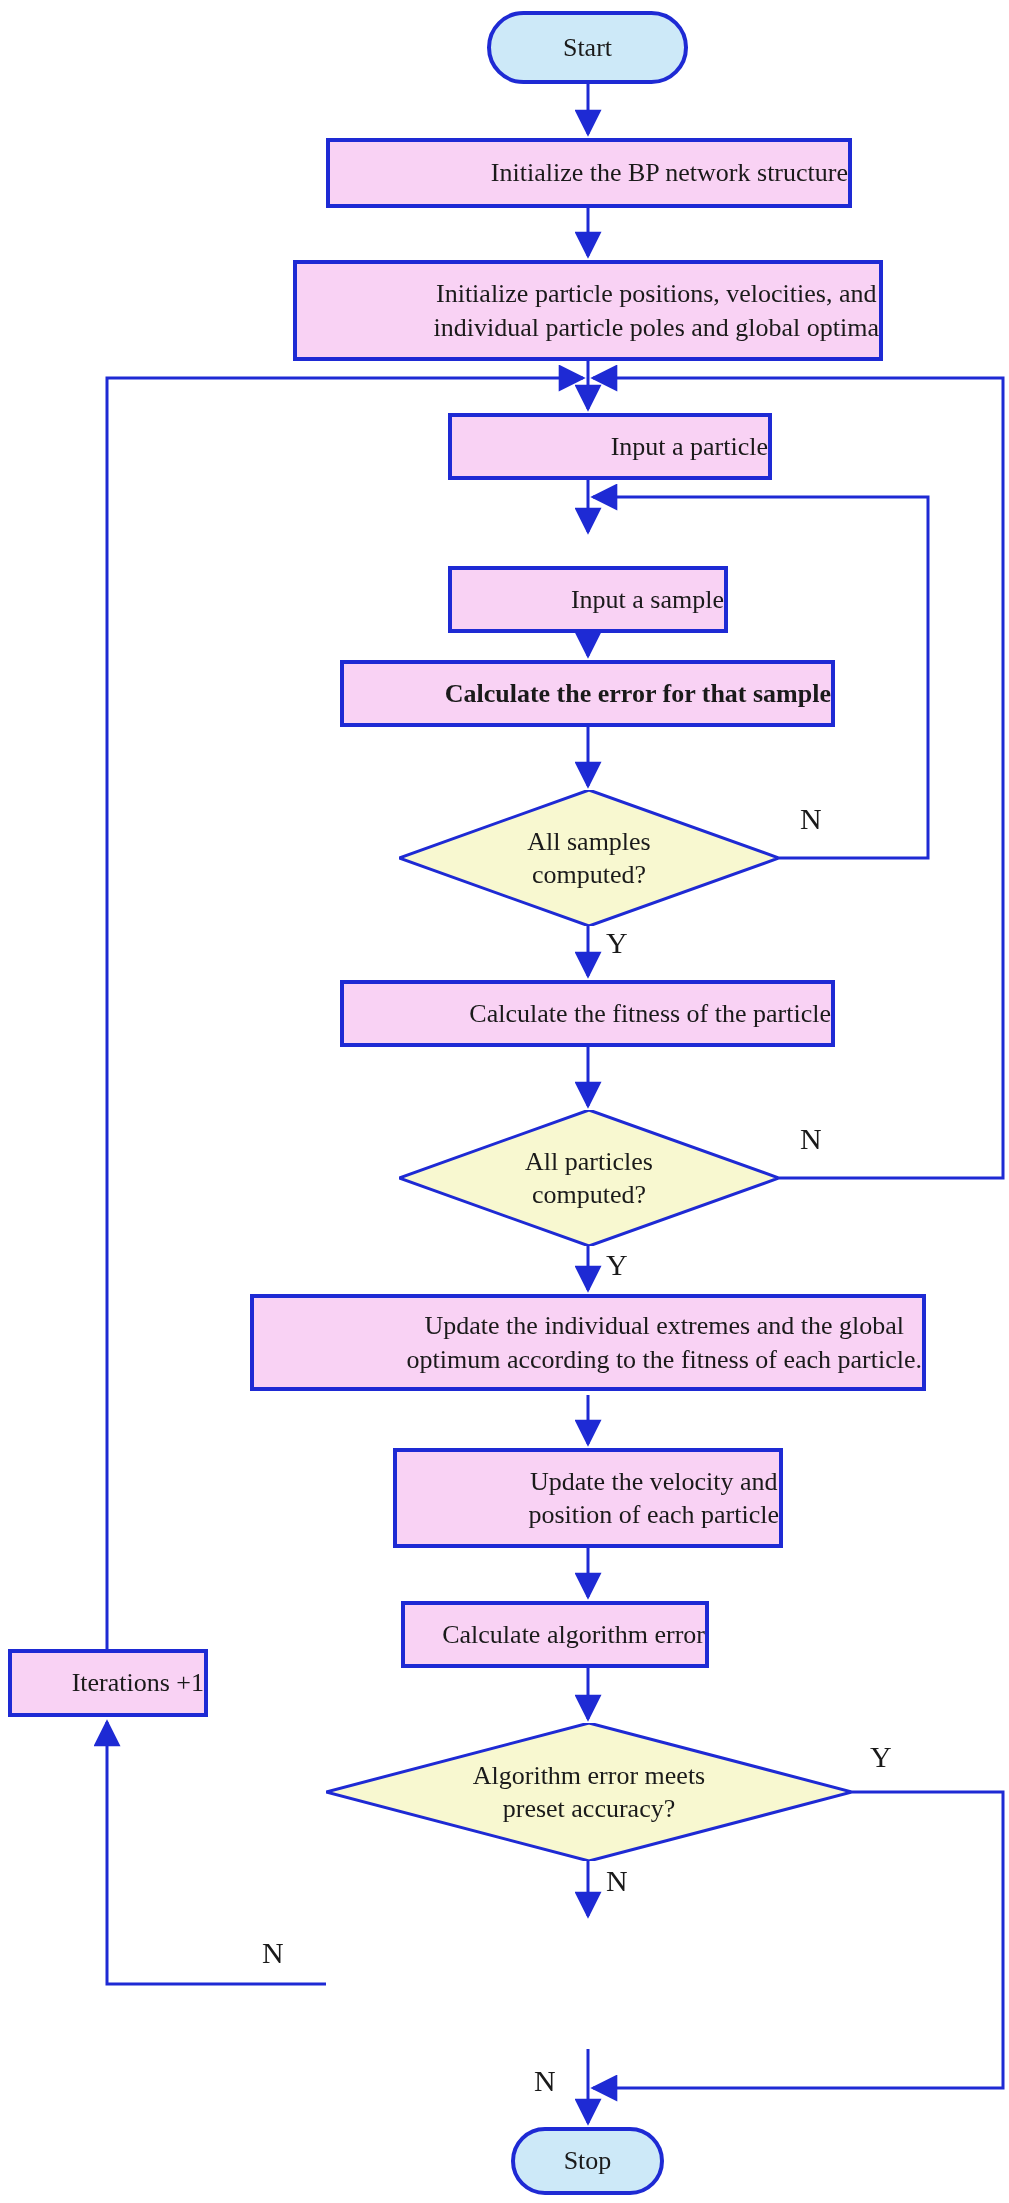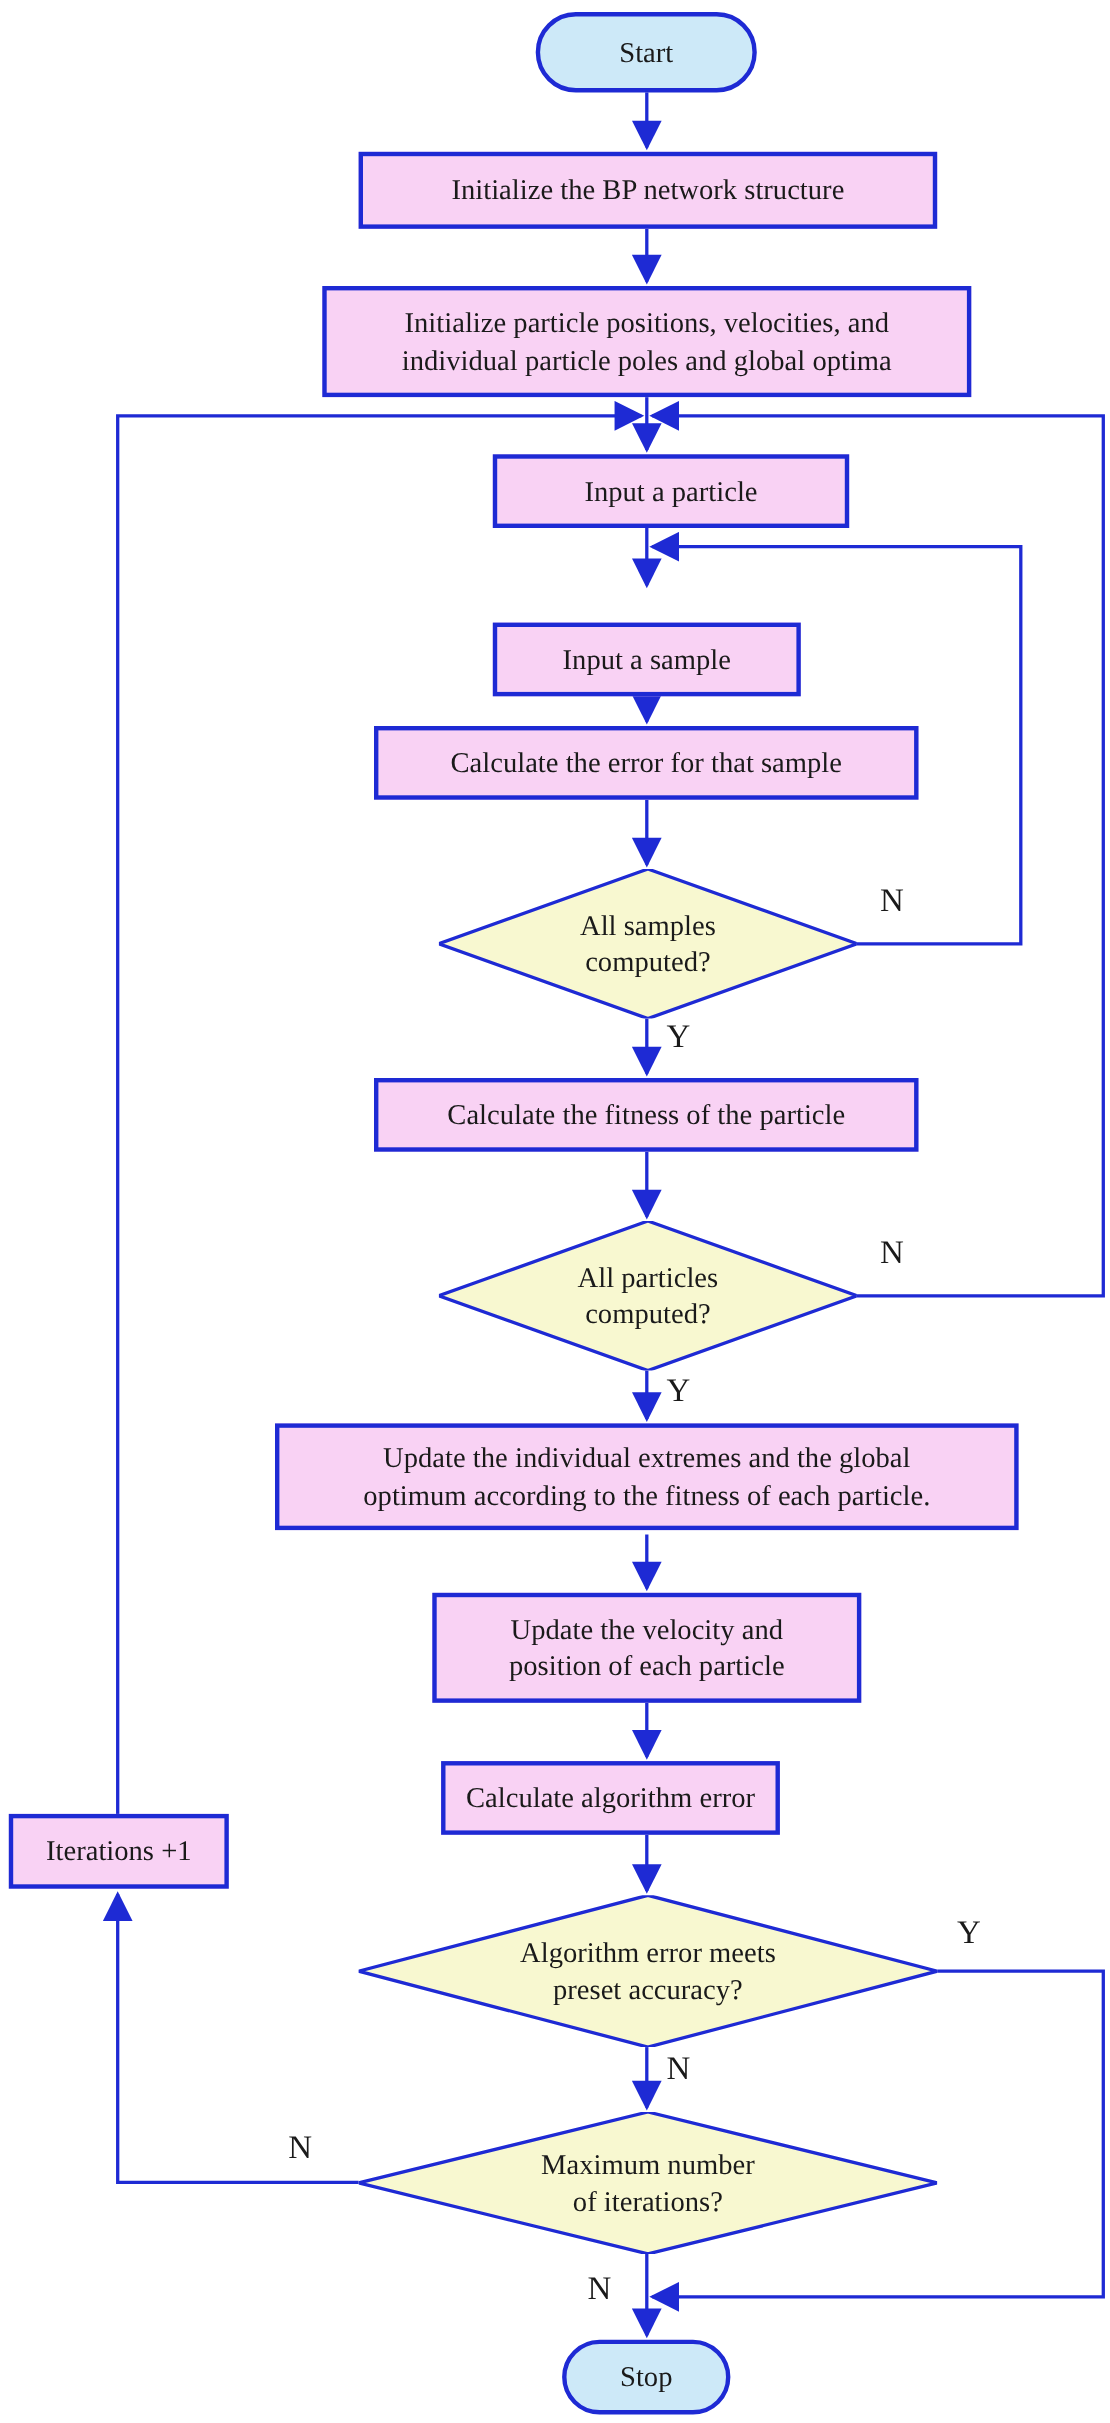--- a/index.html
+++ b/index.html
@@ -18,21 +18,21 @@
     padding-left:28px;
   }
   svg.edges{position:absolute;left:0;top:0;width:1009px;height:2203px;z-index:1;}
   svg.edges path{stroke:var(--line);stroke-width:3;fill:none;}
   #arrowhead path{fill:var(--line);stroke:none;}
   .node{
     position:absolute;z-index:2;display:flex;align-items:center;justify-content:center;
     text-align:center;font-size:26px;line-height:1.28;white-space:pre-line;
     box-sizing:border-box;
   }
-  .process{background:var(--process);border:4px solid var(--line);}
+  .process{background:var(--process);border:4px solid var(--line);justify-content:flex-end;}
   .terminal{background:var(--terminal);border:4px solid var(--line);border-radius:40px;}
   .diamond{background:transparent;border:none;}
   .diamond > svg{position:absolute;left:0;top:0;width:100%;height:100%;z-index:0;}
   .diamond > svg polygon{fill:var(--decision);stroke:var(--line);stroke-width:3;vector-effect:non-scaling-stroke;}
   .diamond > .node-label{position:relative;z-index:1;}
   .edge-label{
     position:absolute;z-index:3;font-size:30px;line-height:1;
     font-family:"Liberation Serif","DejaVu Serif",serif;color:var(--text);
   }
 </style>
@@ -82,21 +82,21 @@
   </div>
 
   <div class="node process" style="left:448px;top:413px;width:324px;height:67px;">
     <span class="node-label">Input a particle</span>
   </div>
 
   <div class="node process" style="left:448px;top:566px;width:280px;height:67px;">
     <span class="node-label">Input a sample</span>
   </div>
 
-  <div class="node process" style="left:340px;top:660px;width:495px;height:67px;">
+  <div class="node process" style="left:340px;top:660px;width:495px;height:67px;font-weight:bold;">
     <span class="node-label">Calculate the error for that sample</span>
   </div>
 
   <div class="node diamond" style="left:399px;top:790px;width:380px;height:136px;">
     <svg viewBox="0 0 100 50" preserveAspectRatio="none">
       <polygon points="50,0 100,25 50,50 0,25" vector-effect="non-scaling-stroke"></polygon>
     </svg>
     <span class="node-label">All samples
 computed?</span>
   </div>
@@ -132,27 +132,20 @@
   </div>
 
   <div class="node diamond" style="left:326px;top:1723px;width:526px;height:138px;">
     <svg viewBox="0 0 100 50" preserveAspectRatio="none">
       <polygon points="50,0 100,25 50,50 0,25" vector-effect="non-scaling-stroke"></polygon>
     </svg>
     <span class="node-label">Algorithm error meets
 preset accuracy?</span>
   </div>
 
-  <div class="node diamond" style="left:326px;top:1920px;width:526px;height:129px;">
-    <svg viewBox="0 0 100 50" preserveAspectRatio="none">
-      <polygon points="50,0 100,25 50,50 0,25" vector-effect="non-scaling-stroke"></polygon>
-    </svg>
-    <span class="node-label">Maximum number
-of iterations?</span>
-  </div>
 
   <div class="node terminal" style="left:511px;top:2127px;width:153px;height:68px;">
     <span class="node-label">Stop</span>
   </div>
 
   <div class="edge-label" style="left:800px;top:804px;">N</div>
   <div class="edge-label" style="left:606px;top:928px;">Y</div>
   <div class="edge-label" style="left:800px;top:1124px;">N</div>
   <div class="edge-label" style="left:606px;top:1250px;">Y</div>
   <div class="edge-label" style="left:870px;top:1742px;">Y</div>

